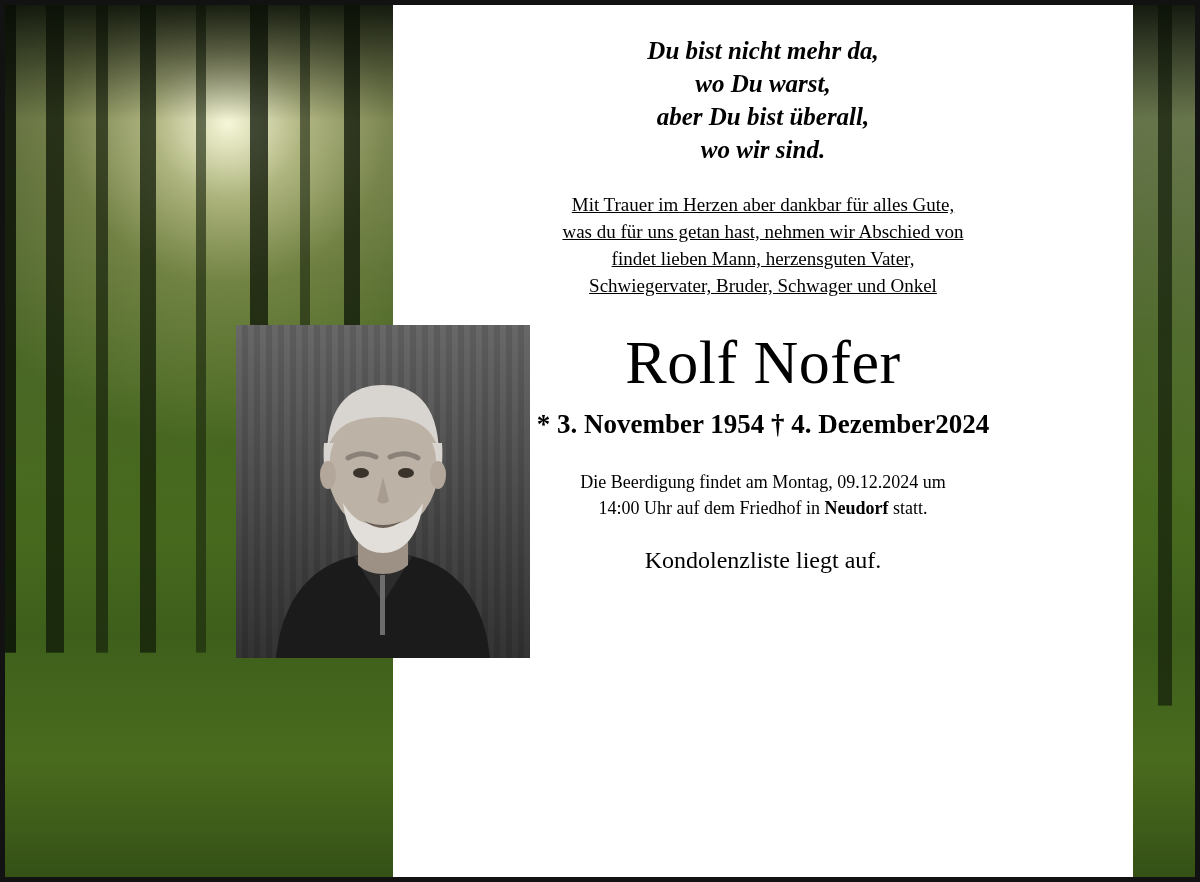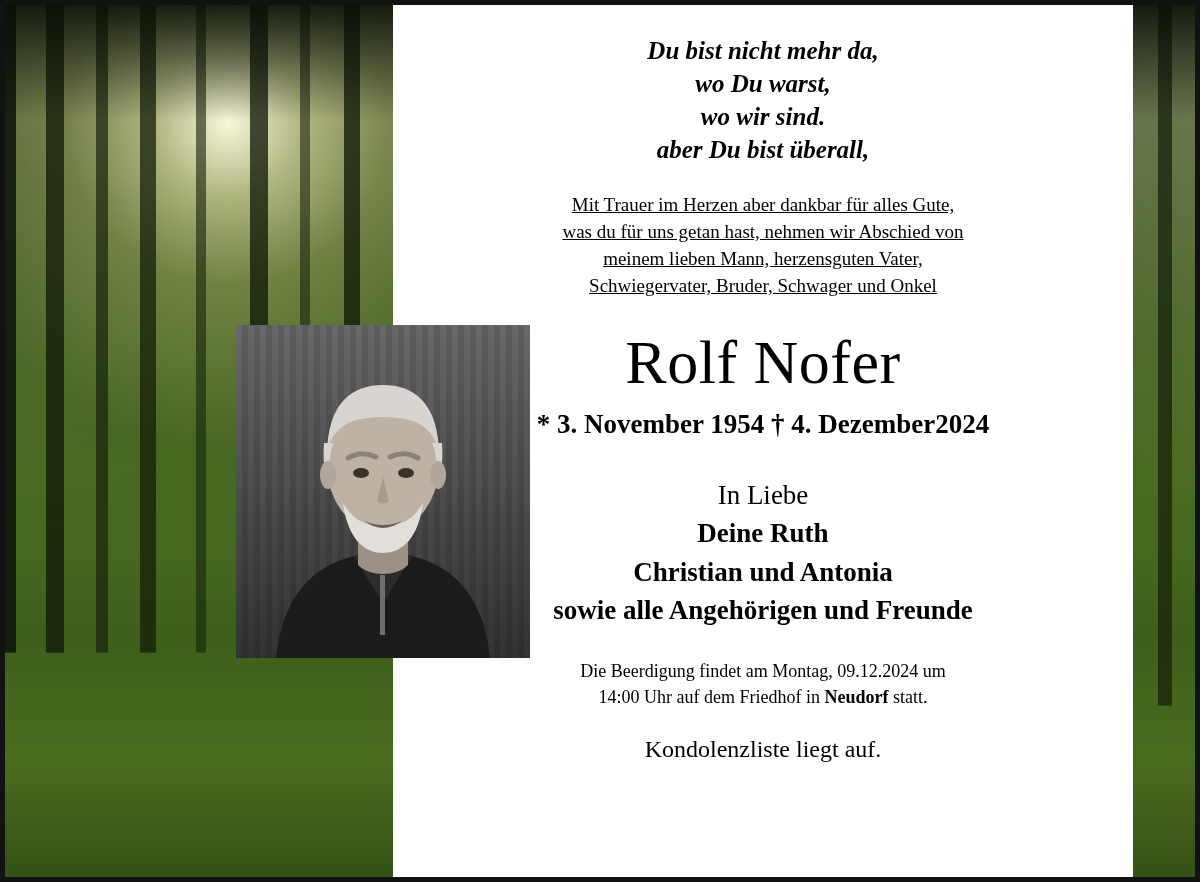--- a/index.html
+++ b/index.html
@@ -179,41 +179,35 @@
     <div class="trunks"></div>
     <div class="trunks-right"></div>
     <div class="canopy"></div>
   </div>
 
   <div class="card">
 
     <div class="verse">
       <div>Du bist nicht mehr da,</div>
       <div>wo Du warst,</div>
+      <div>aber Du bist überall,</div>
       <div>wo wir sind.</div>
-      <div>aber Du bist überall,</div>
     </div>
 
     <div class="intro">
       <div>Mit Trauer im Herzen aber dankbar für alles Gute,</div>
       <div>was du für uns getan hast, nehmen wir Abschied von</div>
-      <div>meinem lieben Mann, herzensguten Vater,</div>
+      <div>findet lieben Mann, herzensguten Vater,</div>
       <div>Schwiegervater, Bruder, Schwager und Onkel</div>
     </div>
 
     <div class="name">Rolf Nofer</div>
 
     <div class="dates">* 3. November 1954  † 4. Dezember2024</div>
 
-    <div class="family">
-      <div>In Liebe</div>
-      <div class="bold">Deine Ruth</div>
-      <div class="bold">Christian und Antonia</div>
-      <div class="bold">sowie alle Angehörigen und Freunde</div>
-    </div>
 
     <div class="funeral">
       <div>Die Beerdigung findet am Montag, 09.12.2024 um</div>
       <div><span>14:00 Uhr auf dem Friedhof in </span><span class="bold">Neudorf</span><span> statt.</span></div>
     </div>
 
 
     <div class="condolence">Kondolenzliste liegt auf.</div>
   </div>
 

